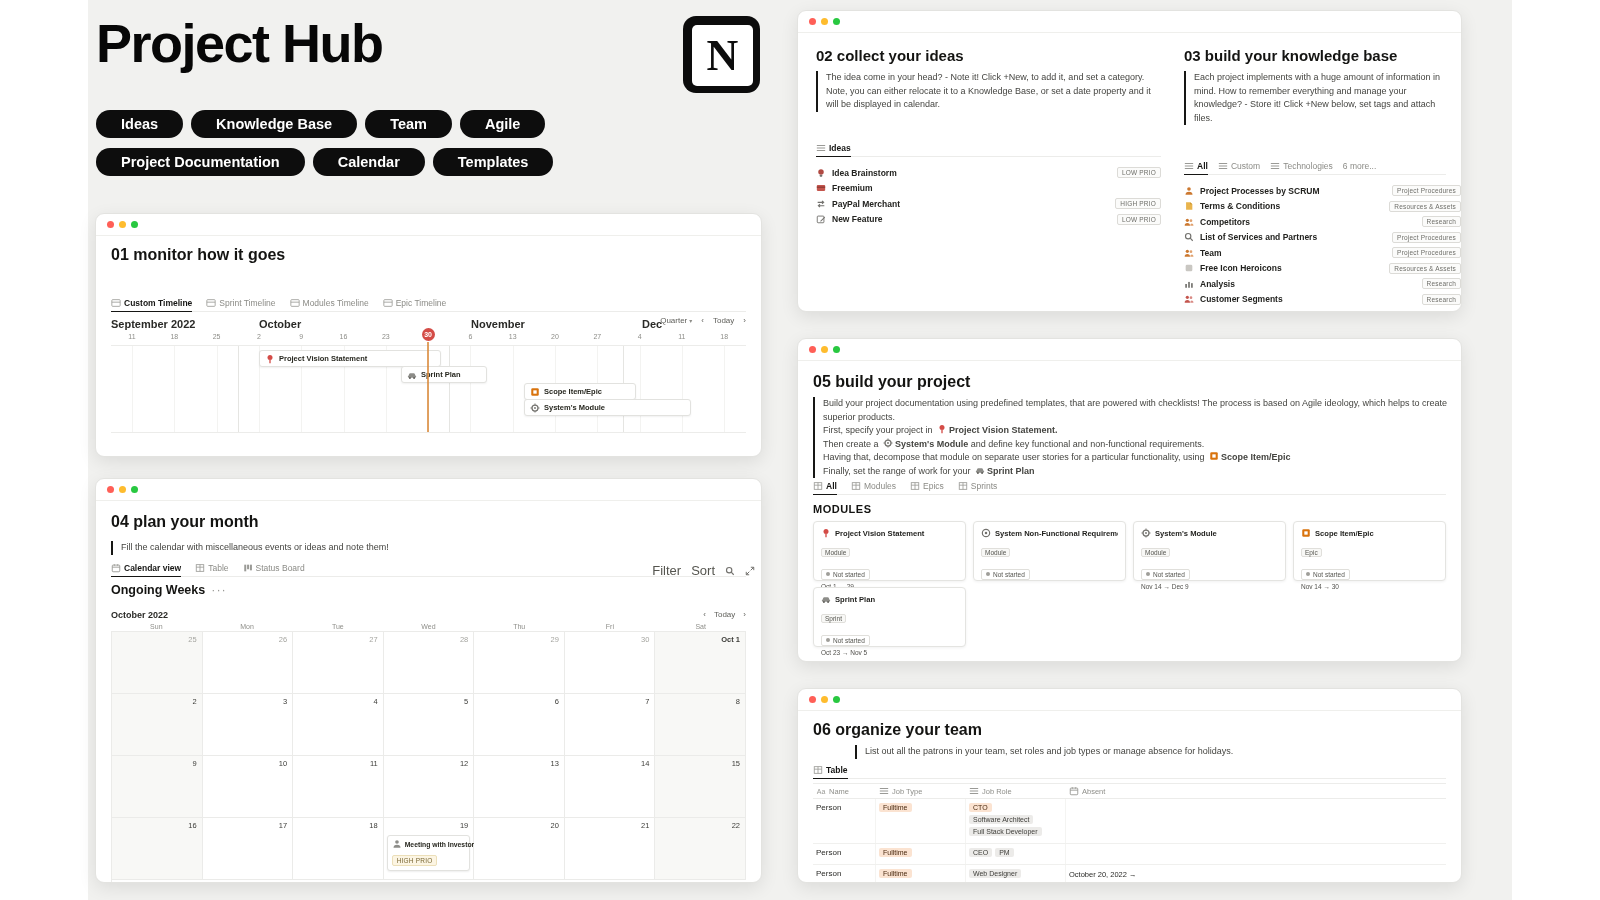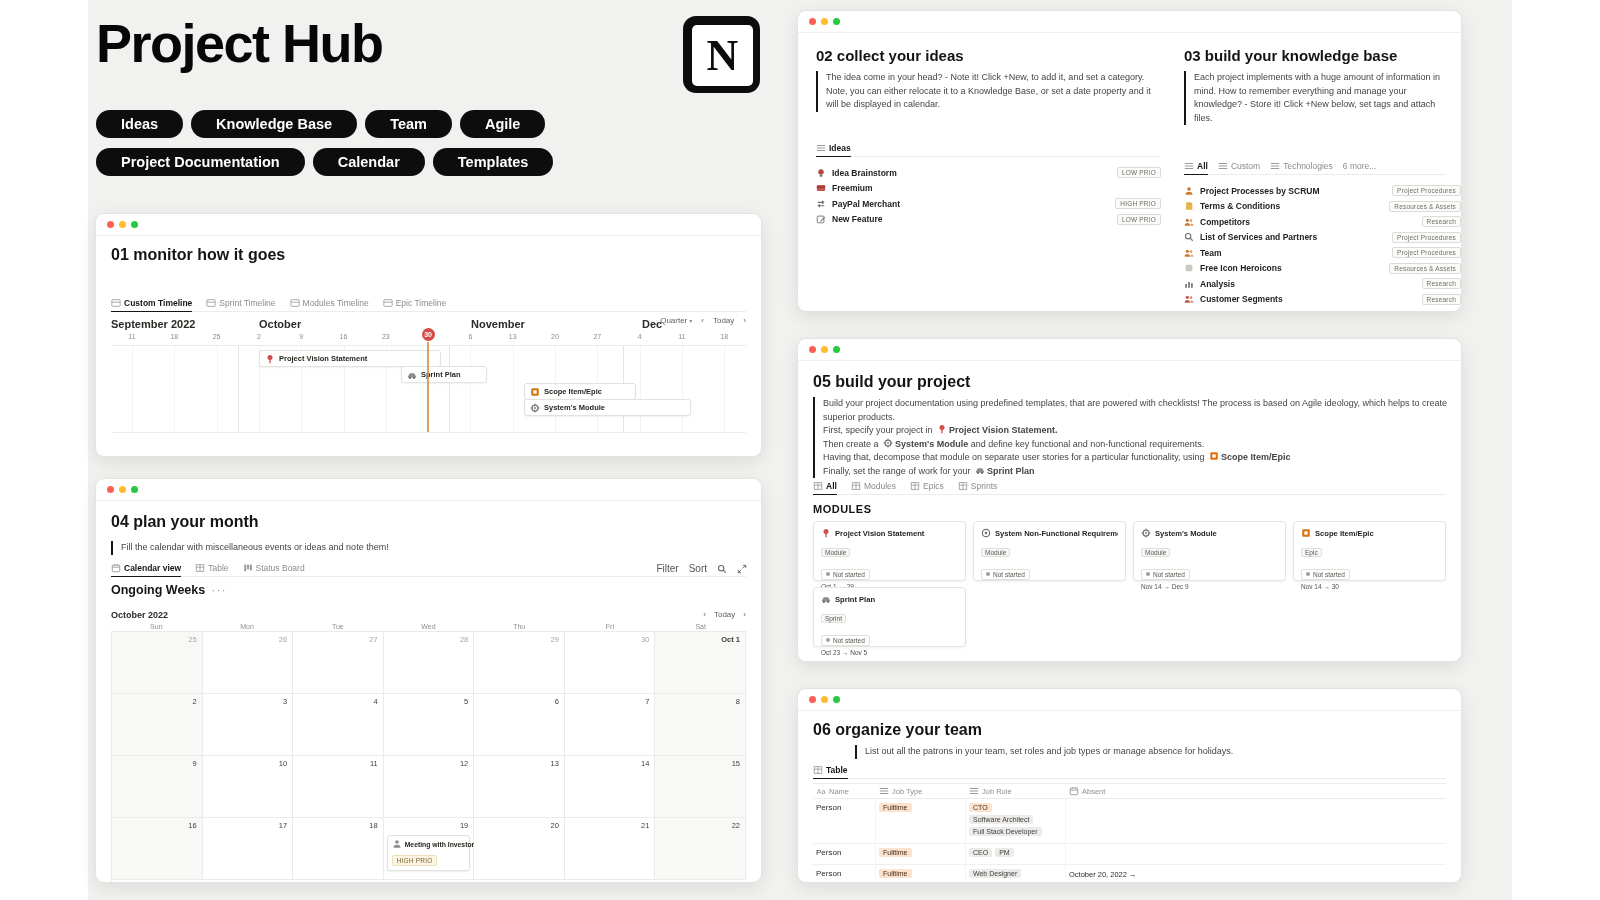--- a/index.html
+++ b/index.html
@@ -64,22 +64,22 @@
         padding:0 5px;font-size:7.5px;font-weight:600;color:#27271f;white-space:nowrap;cursor:pointer;}
   .tl-controls{position:absolute;right:0;top:0;display:flex;gap:9px;font-size:8px;color:#5f5f5a;align-items:center;}
   .tl-controls .ctrl{cursor:pointer;white-space:nowrap;}
   .carat{font-size:6px;margin-left:2px;color:#8d8d88;}
 
   
   .board-title{position:absolute;left:15px;font-size:12.5px;font-weight:800;color:#141412;}
   .board-more{color:#9a9a96;font-weight:400;margin-left:6px;letter-spacing:1px;}
   .month-label{position:absolute;left:15px;font-size:9px;font-weight:700;color:#2a2a27;}
   .month-nav{position:absolute;right:15px;display:flex;gap:8px;font-size:8px;color:#5f5f5a;}
-  .toolbar{position:absolute;right:14px;display:flex;gap:10px;align-items:center;
-           font-size:10px;color:#55554f;}
+  .toolbar{position:absolute;right:6px;display:flex;gap:10px;align-items:center;
+           font-size:13px;color:#55554f;}
   #cal-days{position:absolute;left:15px;right:15px;top:144px;display:grid;
             grid-template-columns:repeat(7,1fr);font-size:7px;color:#8f8f8a;text-align:center;}
   #cal-grid{position:absolute;left:15px;right:15px;top:152px;bottom:0;display:grid;
             grid-template-columns:repeat(7,1fr);grid-auto-rows:62px;
             border-top:1px solid #ebebe9;border-left:1px solid #ebebe9;}
   .cal-cell{position:relative;border-right:1px solid #ebebe9;border-bottom:1px solid #ebebe9;
             background:#fff;cursor:pointer;}
   .cal-cell.we{background:#f8f8f6;}
   .cal-date{position:absolute;top:3px;right:5px;font-size:7.5px;color:#3c3c38;}
   .cal-date.muted{color:#a5a5a0;}

